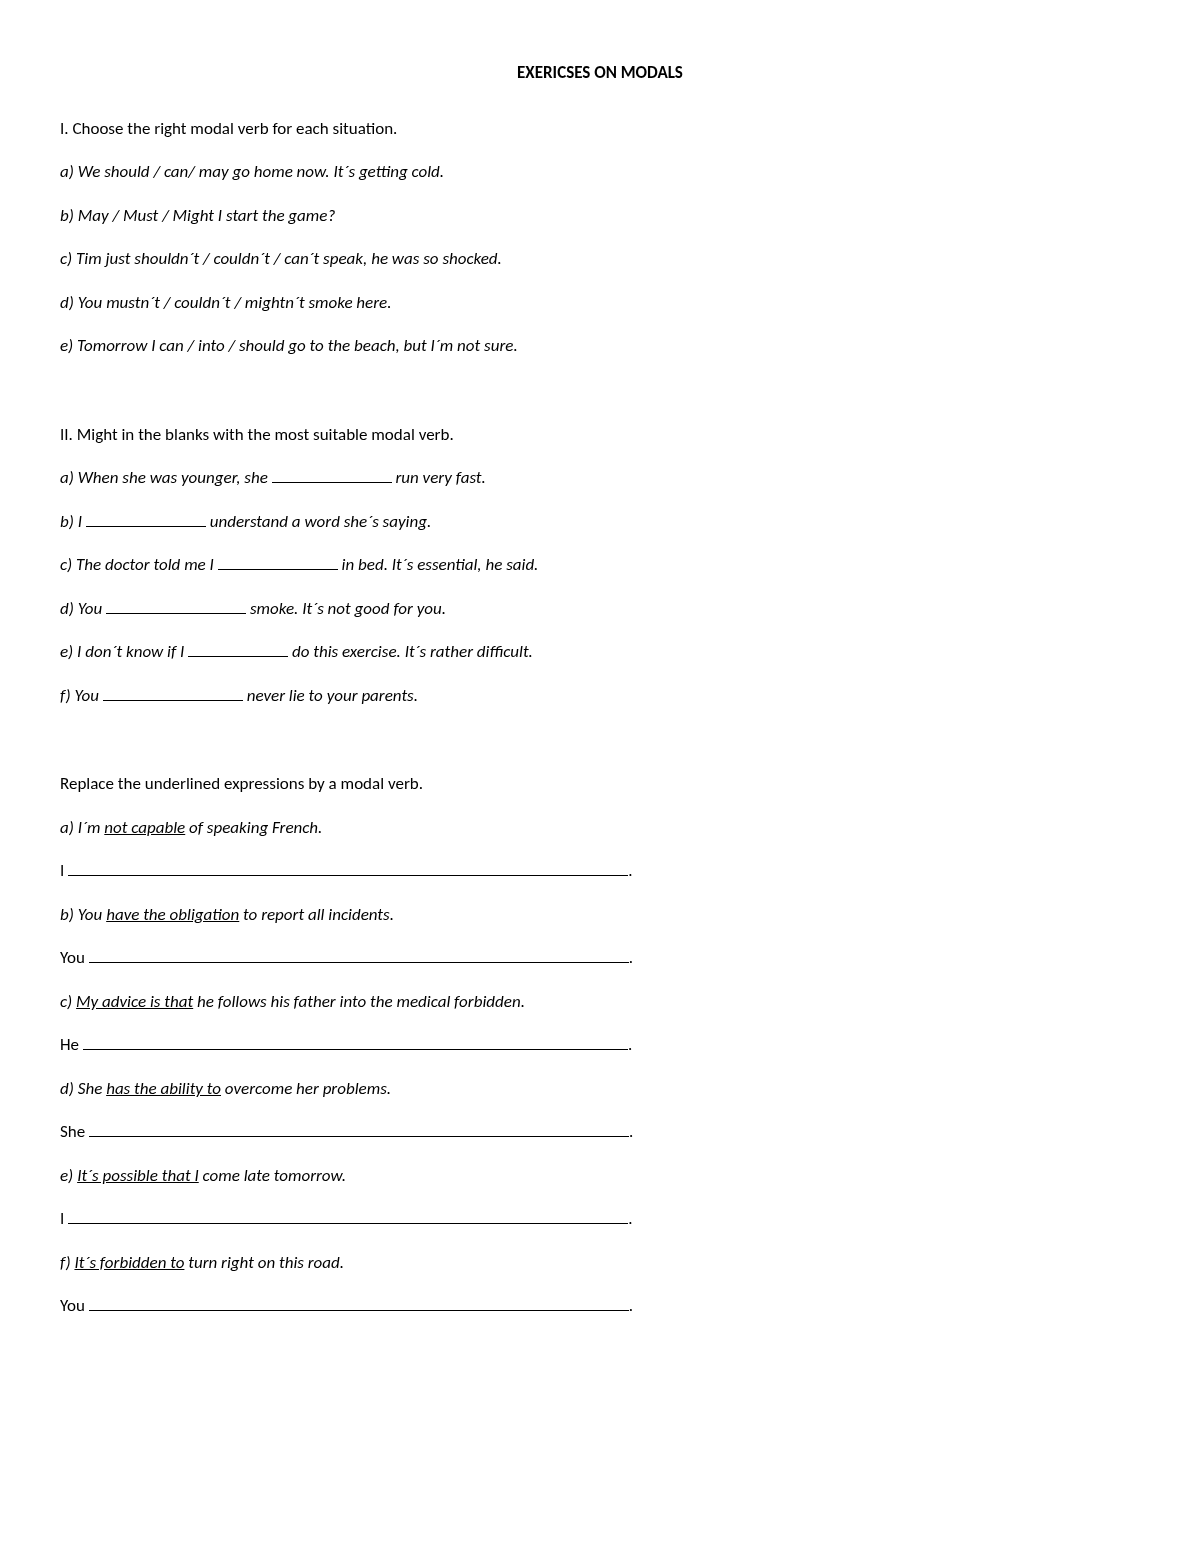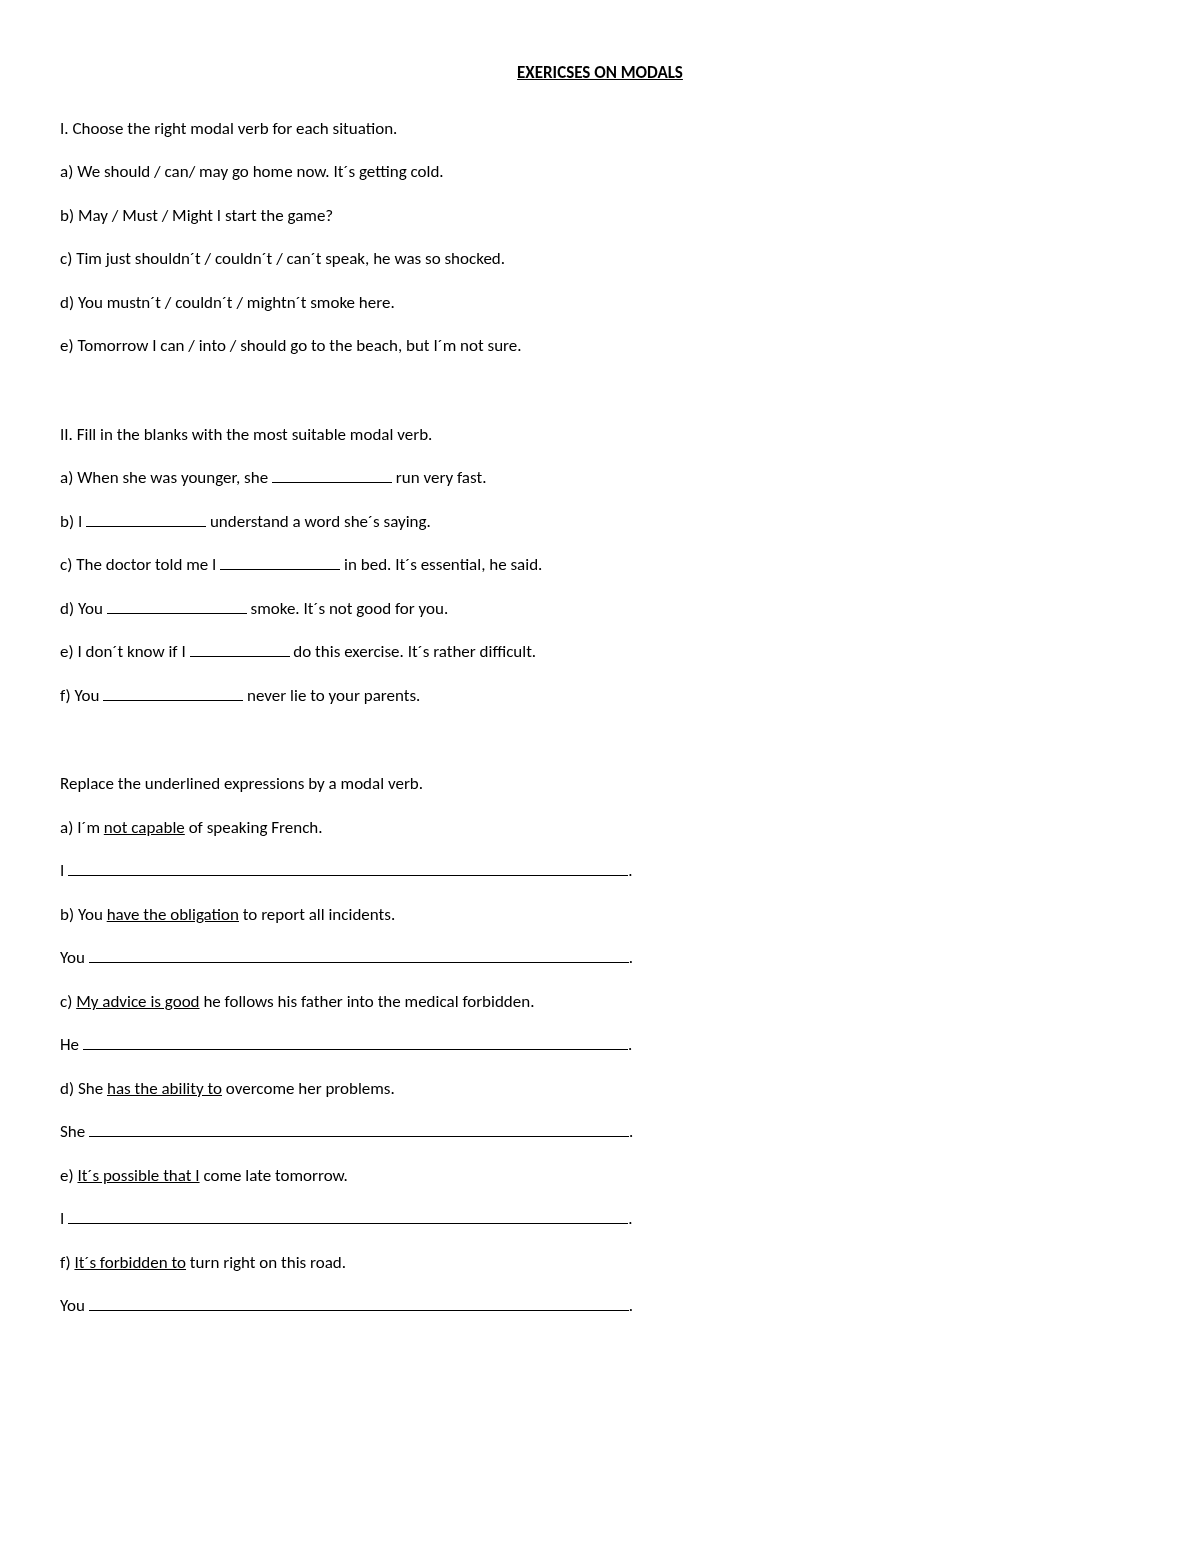--- a/index.html
+++ b/index.html
@@ -14,30 +14,30 @@
       color: #000;
       width: 1200px;
       padding: 60px 60px 60px 60px;
       line-height: 1.5;
     }
     .main-title {
       text-align: center;
       font-weight: bold;
       margin-bottom: 30px;
       font-size: 17px;
-      text-decoration: underline;
     }
     .section-heading {
       font-weight: normal;
       margin-bottom: 18px;
       font-size: 17px;
     }
     .item {
       margin-bottom: 18px;
       font-size: 17px;
+      font-style: italic;
     }
     .section-gap {
       height: 45px;
     }
     .u {
       text-decoration: underline;
       text-align: center;
     }
     .blank-short {
       display: inline-block;
@@ -71,21 +71,21 @@
 
 <div class="section-heading">I. Choose the right modal verb for each situation.</div>
 <div class="item">a) We should / can/ may go home now. It´s getting cold.</div>
 <div class="item">b) May / Must / Might I start the game?</div>
 <div class="item">c) Tim just shouldn´t / couldn´t / can´t speak, he was so shocked.</div>
 <div class="item">d) You mustn´t / couldn´t / mightn´t smoke here.</div>
 <div class="item">e) Tomorrow I can / into / should go to the beach, but I´m not sure.</div>
 
 <div class="section-gap"></div>
 
-<div class="section-heading">II. Fill in the blanks with the most suitable modal verb.</div>
+<div class="section-heading">II. Might in the blanks with the most suitable modal verb.</div>
 
 <div class="item">
   <span>a) When she was younger, she </span><span class="blank-short"></span><span> run very fast.</span>
 </div>
 <div class="item">
   <span>b) I </span><span class="blank-short"></span><span> understand a word she´s saying.</span>
 </div>
 <div class="item">
   <span>c) The doctor told me I </span><span class="blank-short"></span><span> in bed. It´s essential, he said.</span>
 </div>
@@ -111,21 +111,21 @@
 </div>
 
 <div class="item">
   <span>b) You </span><span class="u">have the obligation</span><span> to report all incidents.</span>
 </div>
 <div class="answer-line">
   <span>You </span><span class="blank-long" style="width:540px;"></span><span>.</span>
 </div>
 
 <div class="item">
-  <span>c) </span><span class="u">My advice is good</span><span> he follows his father into the medical forbidden.</span>
+  <span>c) </span><span class="u">My advice is that</span><span> he follows his father into the medical forbidden.</span>
 </div>
 <div class="answer-line">
   <span>He </span><span class="blank-long" style="width:545px;"></span><span>.</span>
 </div>
 
 <div class="item">
   <span>d) She </span><span class="u">has the ability to</span><span> overcome her problems.</span>
 </div>
 <div class="answer-line">
   <span>She </span><span class="blank-long" style="width:540px;"></span><span>.</span>

